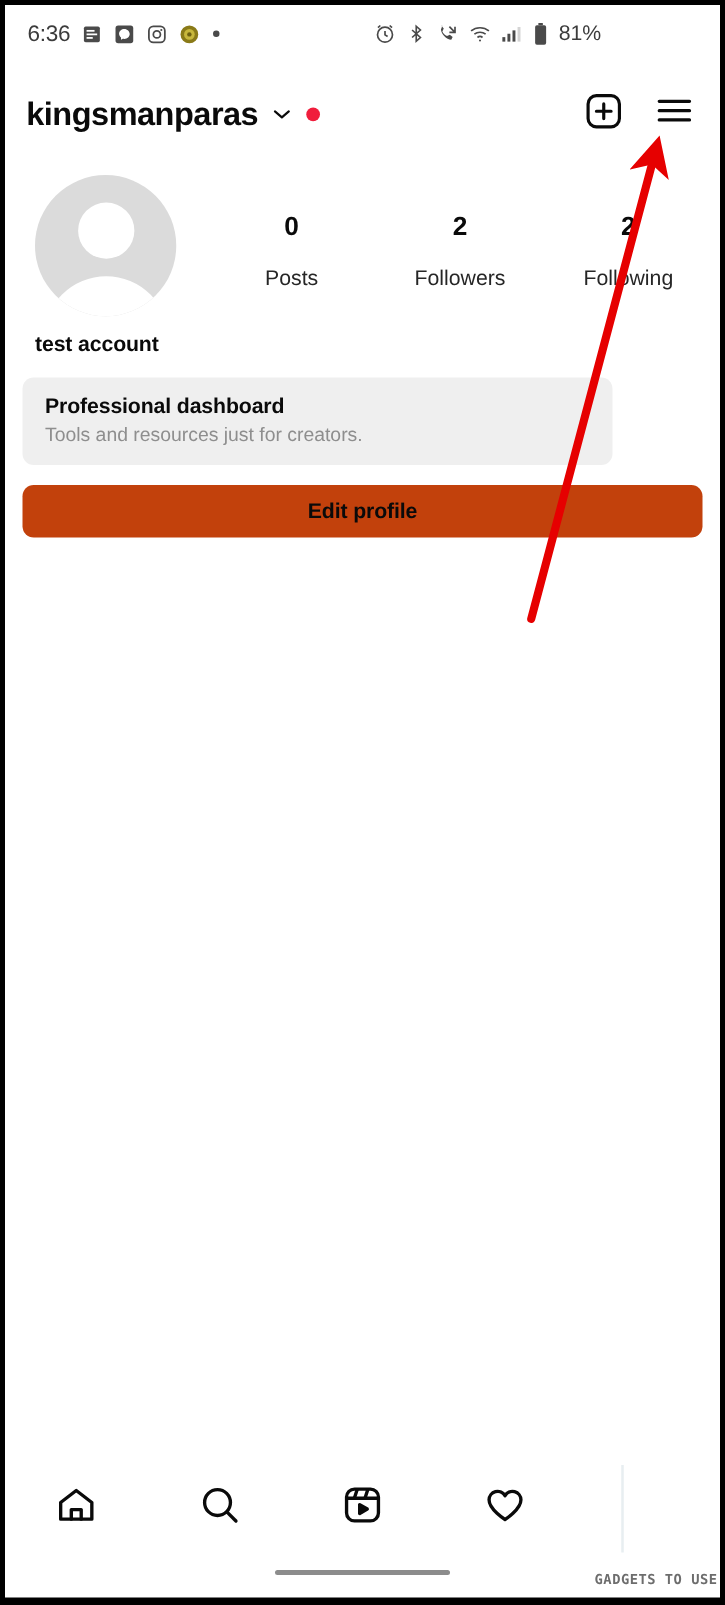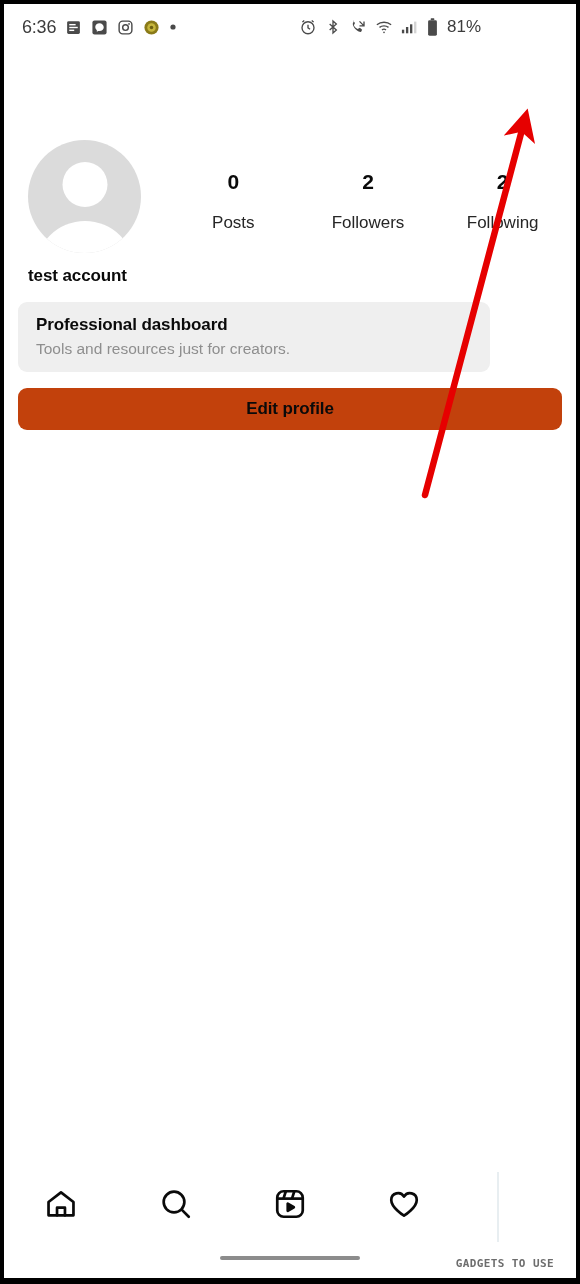--- a/index.html
+++ b/index.html
@@ -214,21 +214,21 @@
   #watermark-line {
     position: absolute;
     left: 493px;
     bottom: 36px;
     width: 2px;
     height: 70px;
     background: #e8eef1;
   }
   #watermark {
     position: absolute;
-    right: 22px;
+    right: 2px;
     bottom: 8px;
     font-family: "DejaVu Sans Mono", monospace;
     font-size: 11px;
     font-weight: 700;
     letter-spacing: 0.4px;
     color: #6d6d6d;
   }
 </style>
 </head>
 <body>
@@ -311,20 +311,43 @@
       <span class="sicon">
         <svg width="11" height="19" viewBox="0 0 12 20">
           <rect x="4" y="0" width="4" height="2" rx="0.6" fill="#4a4a4a"></rect>
           <rect x="1.2" y="2" width="9.6" height="17" rx="1.6" fill="#4a4a4a"></rect>
         </svg>
       </span>
       <span id="battery-pct">81%</span>
     </div>
   </div>
 
+  <div id="app-header">
+    <span id="username">kingsmanparas</span>
+    <span id="username-chevron">
+      <svg width="19" height="19" viewBox="0 0 24 24" fill="none" stroke="#0a0a0a" stroke-width="2.2" stroke-linecap="round" stroke-linejoin="round">
+        <path d="M5 9l7 6 7-6"></path>
+      </svg>
+    </span>
+    <span id="unread-dot"></span>
+
+    <div id="header-actions">
+      <span>
+        <svg width="32" height="32" viewBox="0 0 24 24" fill="none" stroke="#0a0a0a" stroke-width="1.9" stroke-linecap="round">
+          <rect x="2.6" y="2.6" width="18.8" height="18.8" rx="5"></rect>
+          <path d="M12 7.6v8.8M7.6 12h8.8"></path>
+        </svg>
+      </span>
+      <span>
+        <svg width="33" height="33" viewBox="0 0 24 24" stroke="#0a0a0a" stroke-width="1.9" stroke-linecap="round">
+          <path d="M3.2 6.6h17.6M3.2 12h17.6M3.2 17.4h17.6"></path>
+        </svg>
+      </span>
+    </div>
+  </div>
 
   <div id="profile-row">
     <div id="avatar-col">
       <div id="avatar">
         <div class="head"></div>
         <div class="body"></div>
       </div>
       <div id="fullname">test account</div>
     </div>
 

